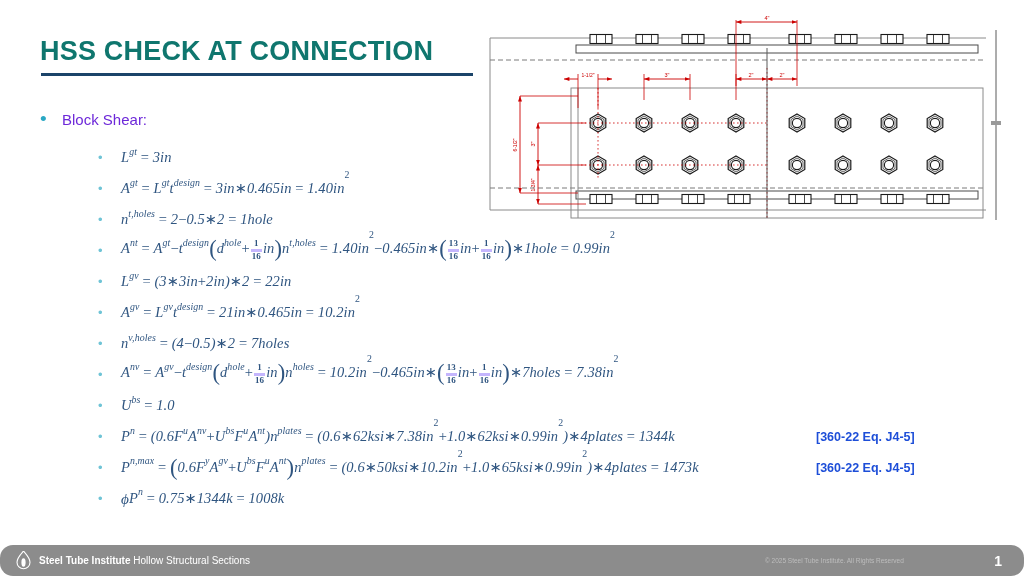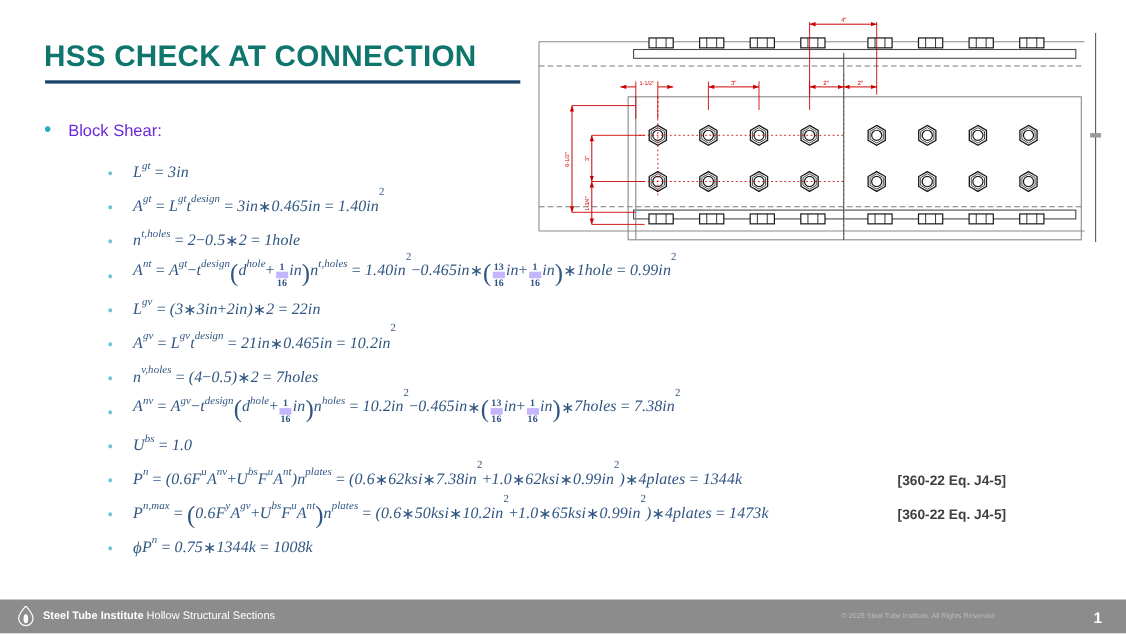--- a/index.html
+++ b/index.html
@@ -114,49 +114,50 @@
     vertical-align: middle;
     font-size: 0.62em;
     font-style: normal;
     font-weight: bold;
     line-height: 1.02;
     margin: 0 1px;
     position: relative;
     top: -0.5px;
   }
   .frac .num { padding: 0 1px; }
-  .frac .den { padding: 0 1px; border-top: 6px solid #c4b5fd; }
+  .frac .den { padding: 0 1px; border-top: 3px solid #c4b5fd; }
   .paren-big {
     font-size: 1.55em;
     font-style: normal;
     font-weight: 300;
     line-height: 0.8;
     position: relative;
     top: 0.5px;
   }
   .ref {
     font-family: "Liberation Sans", sans-serif;
     font-style: normal;
     font-size: 12.5px;
     font-weight: bold;
-    color: #404040;
+    color: #1d4ed8;
     position: absolute;
     left: 718px;
   }
 
   
   .footer {
     position: absolute;
     left: 0;
     bottom: 0;
     width: 1024px;
     height: 31px;
     background: #8c8c8c;
     display: flex;
     align-items: center;
+    border-radius: 13px;
   }
   .footer-logo {
     margin-left: 16px;
     width: 15px;
     height: 19px;
     flex: none;
   }
   .footer-brand {
     margin-left: 8px;
     font-size: 10px;

